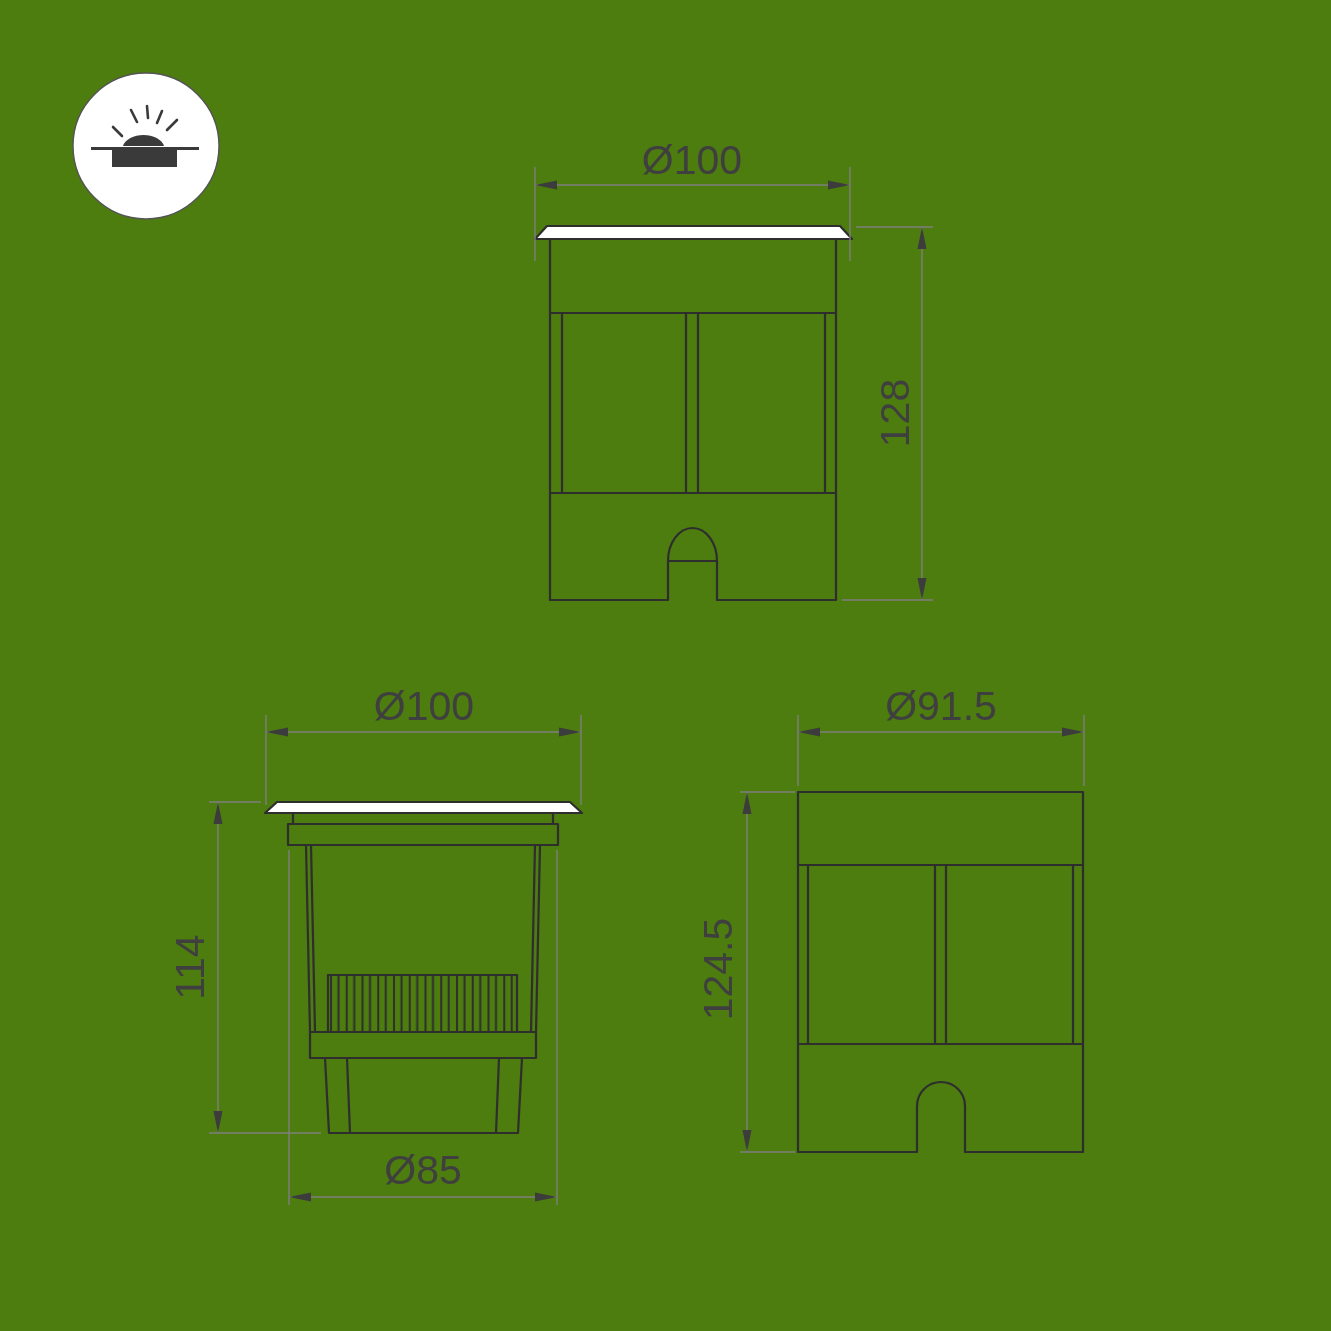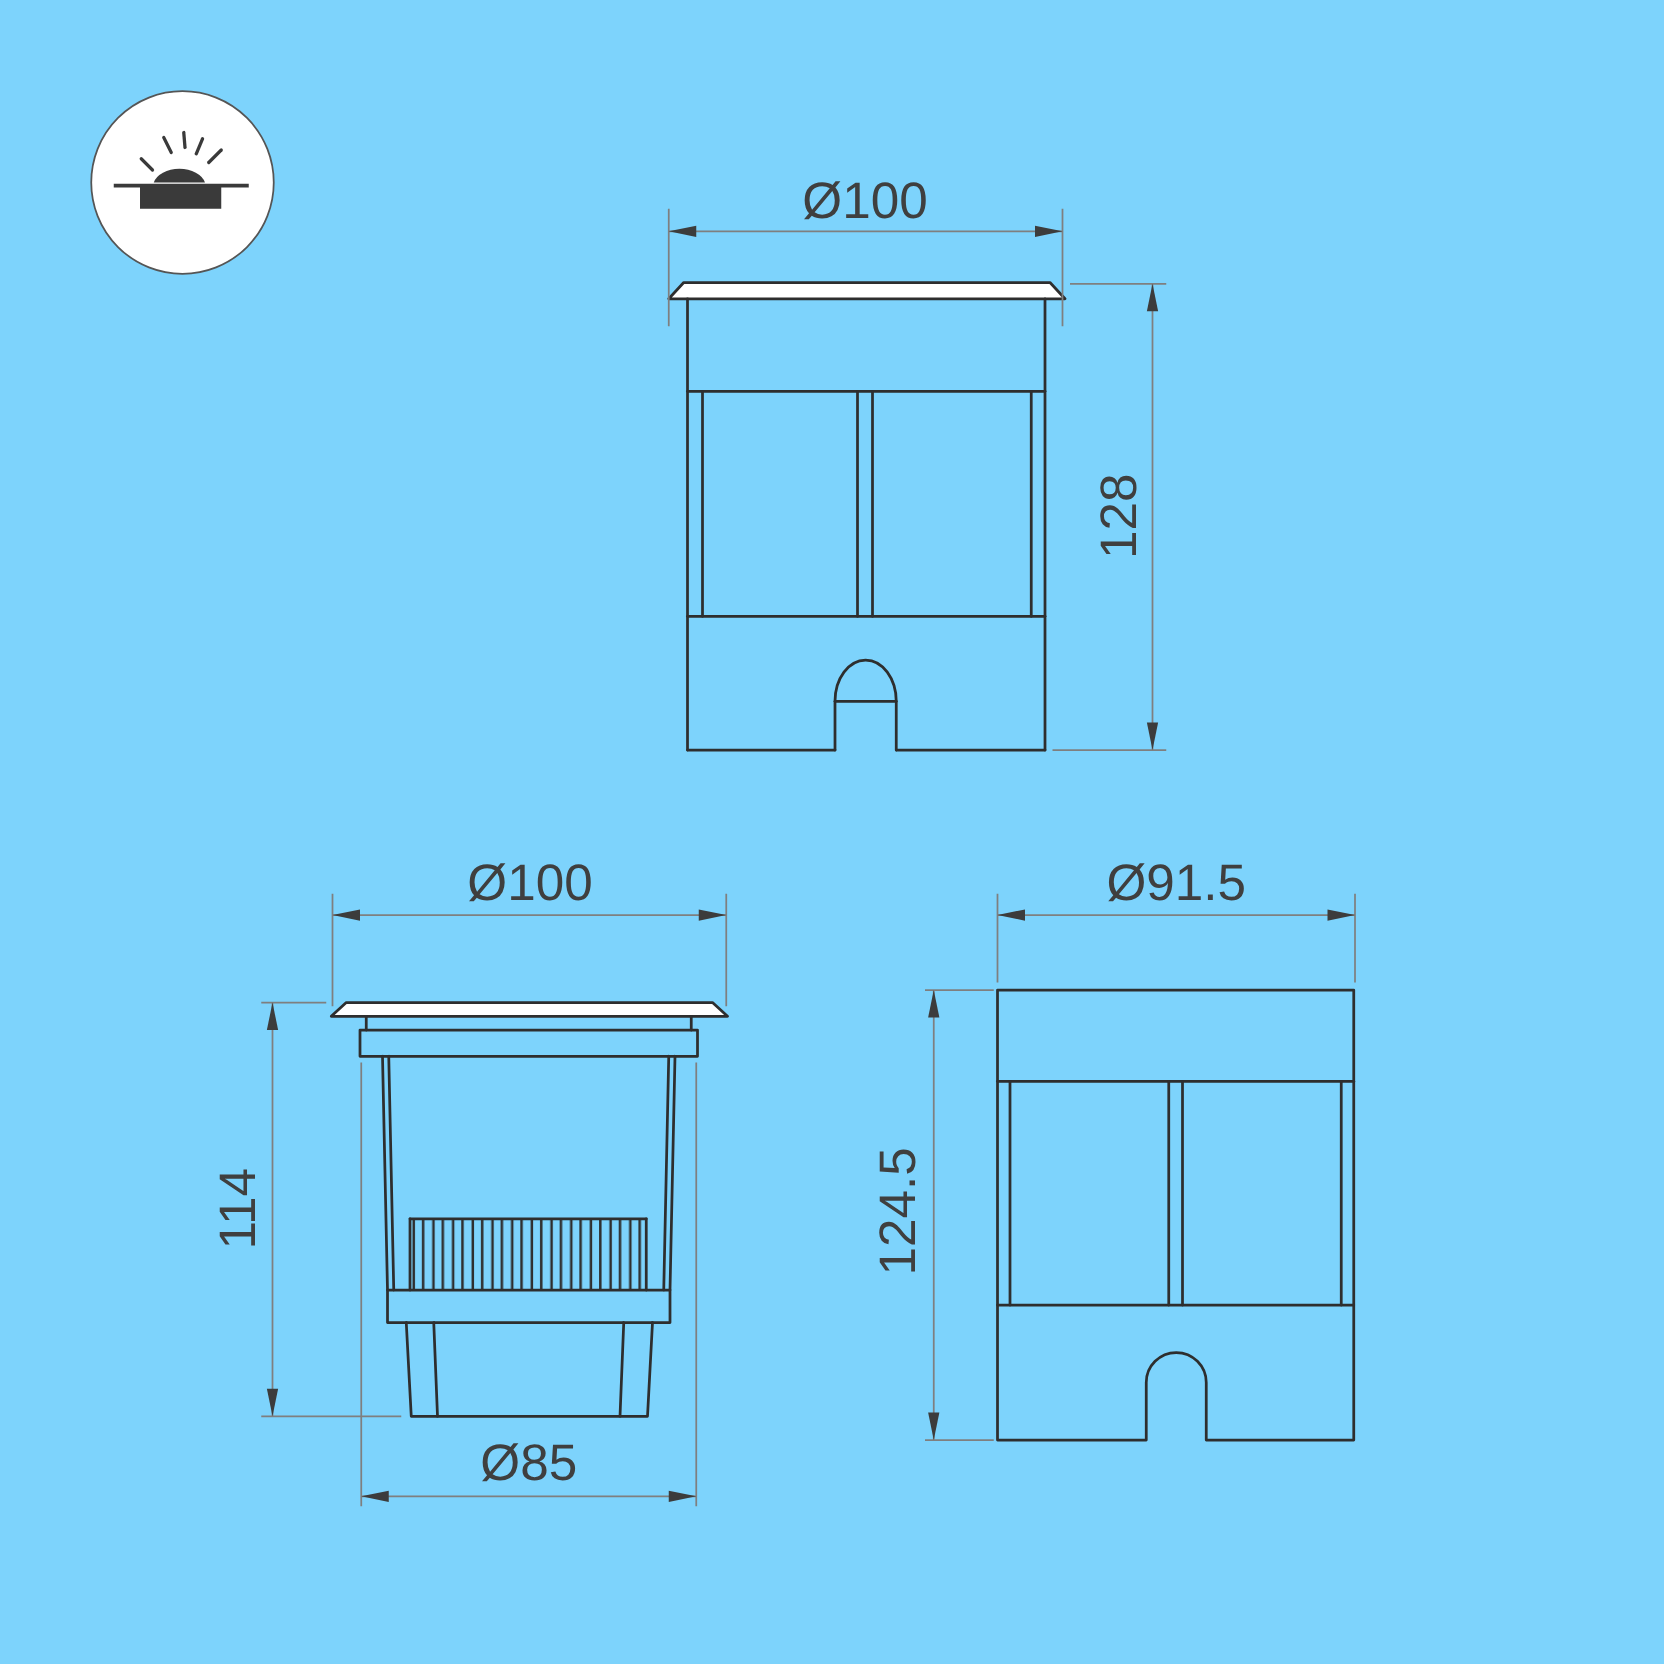--- a/index.html
+++ b/index.html
@@ -1,16 +1,16 @@
 <!DOCTYPE html>
 <html><head>
 <meta charset="utf-8">
 <style>
   html,body{margin:0;padding:0;background:#ffffff;}
-  .stage{width:1331px;height:1331px;position:relative;background:#7dd3fc;overflow:hidden;}
+  .stage{width:1331px;height:1331px;position:relative;background:#4d7c0f;overflow:hidden;}
   
   .ol  {fill:none;stroke:#2e2e2e;stroke-width:2.2;stroke-linejoin:round;stroke-linecap:round;}
   .olf {fill:#ffffff;stroke:#2e2e2e;stroke-width:2.2;stroke-linejoin:round;}
   
   .dim {fill:none;stroke:#7f7f7f;stroke-width:1.4;stroke-linecap:butt;}
   
   .arw {fill:#3c3c3c;stroke:none;}
   
   .lbl {font-family:"Liberation Sans",sans-serif;font-size:41px;fill:#3f3f3f;text-anchor:middle;}
   

